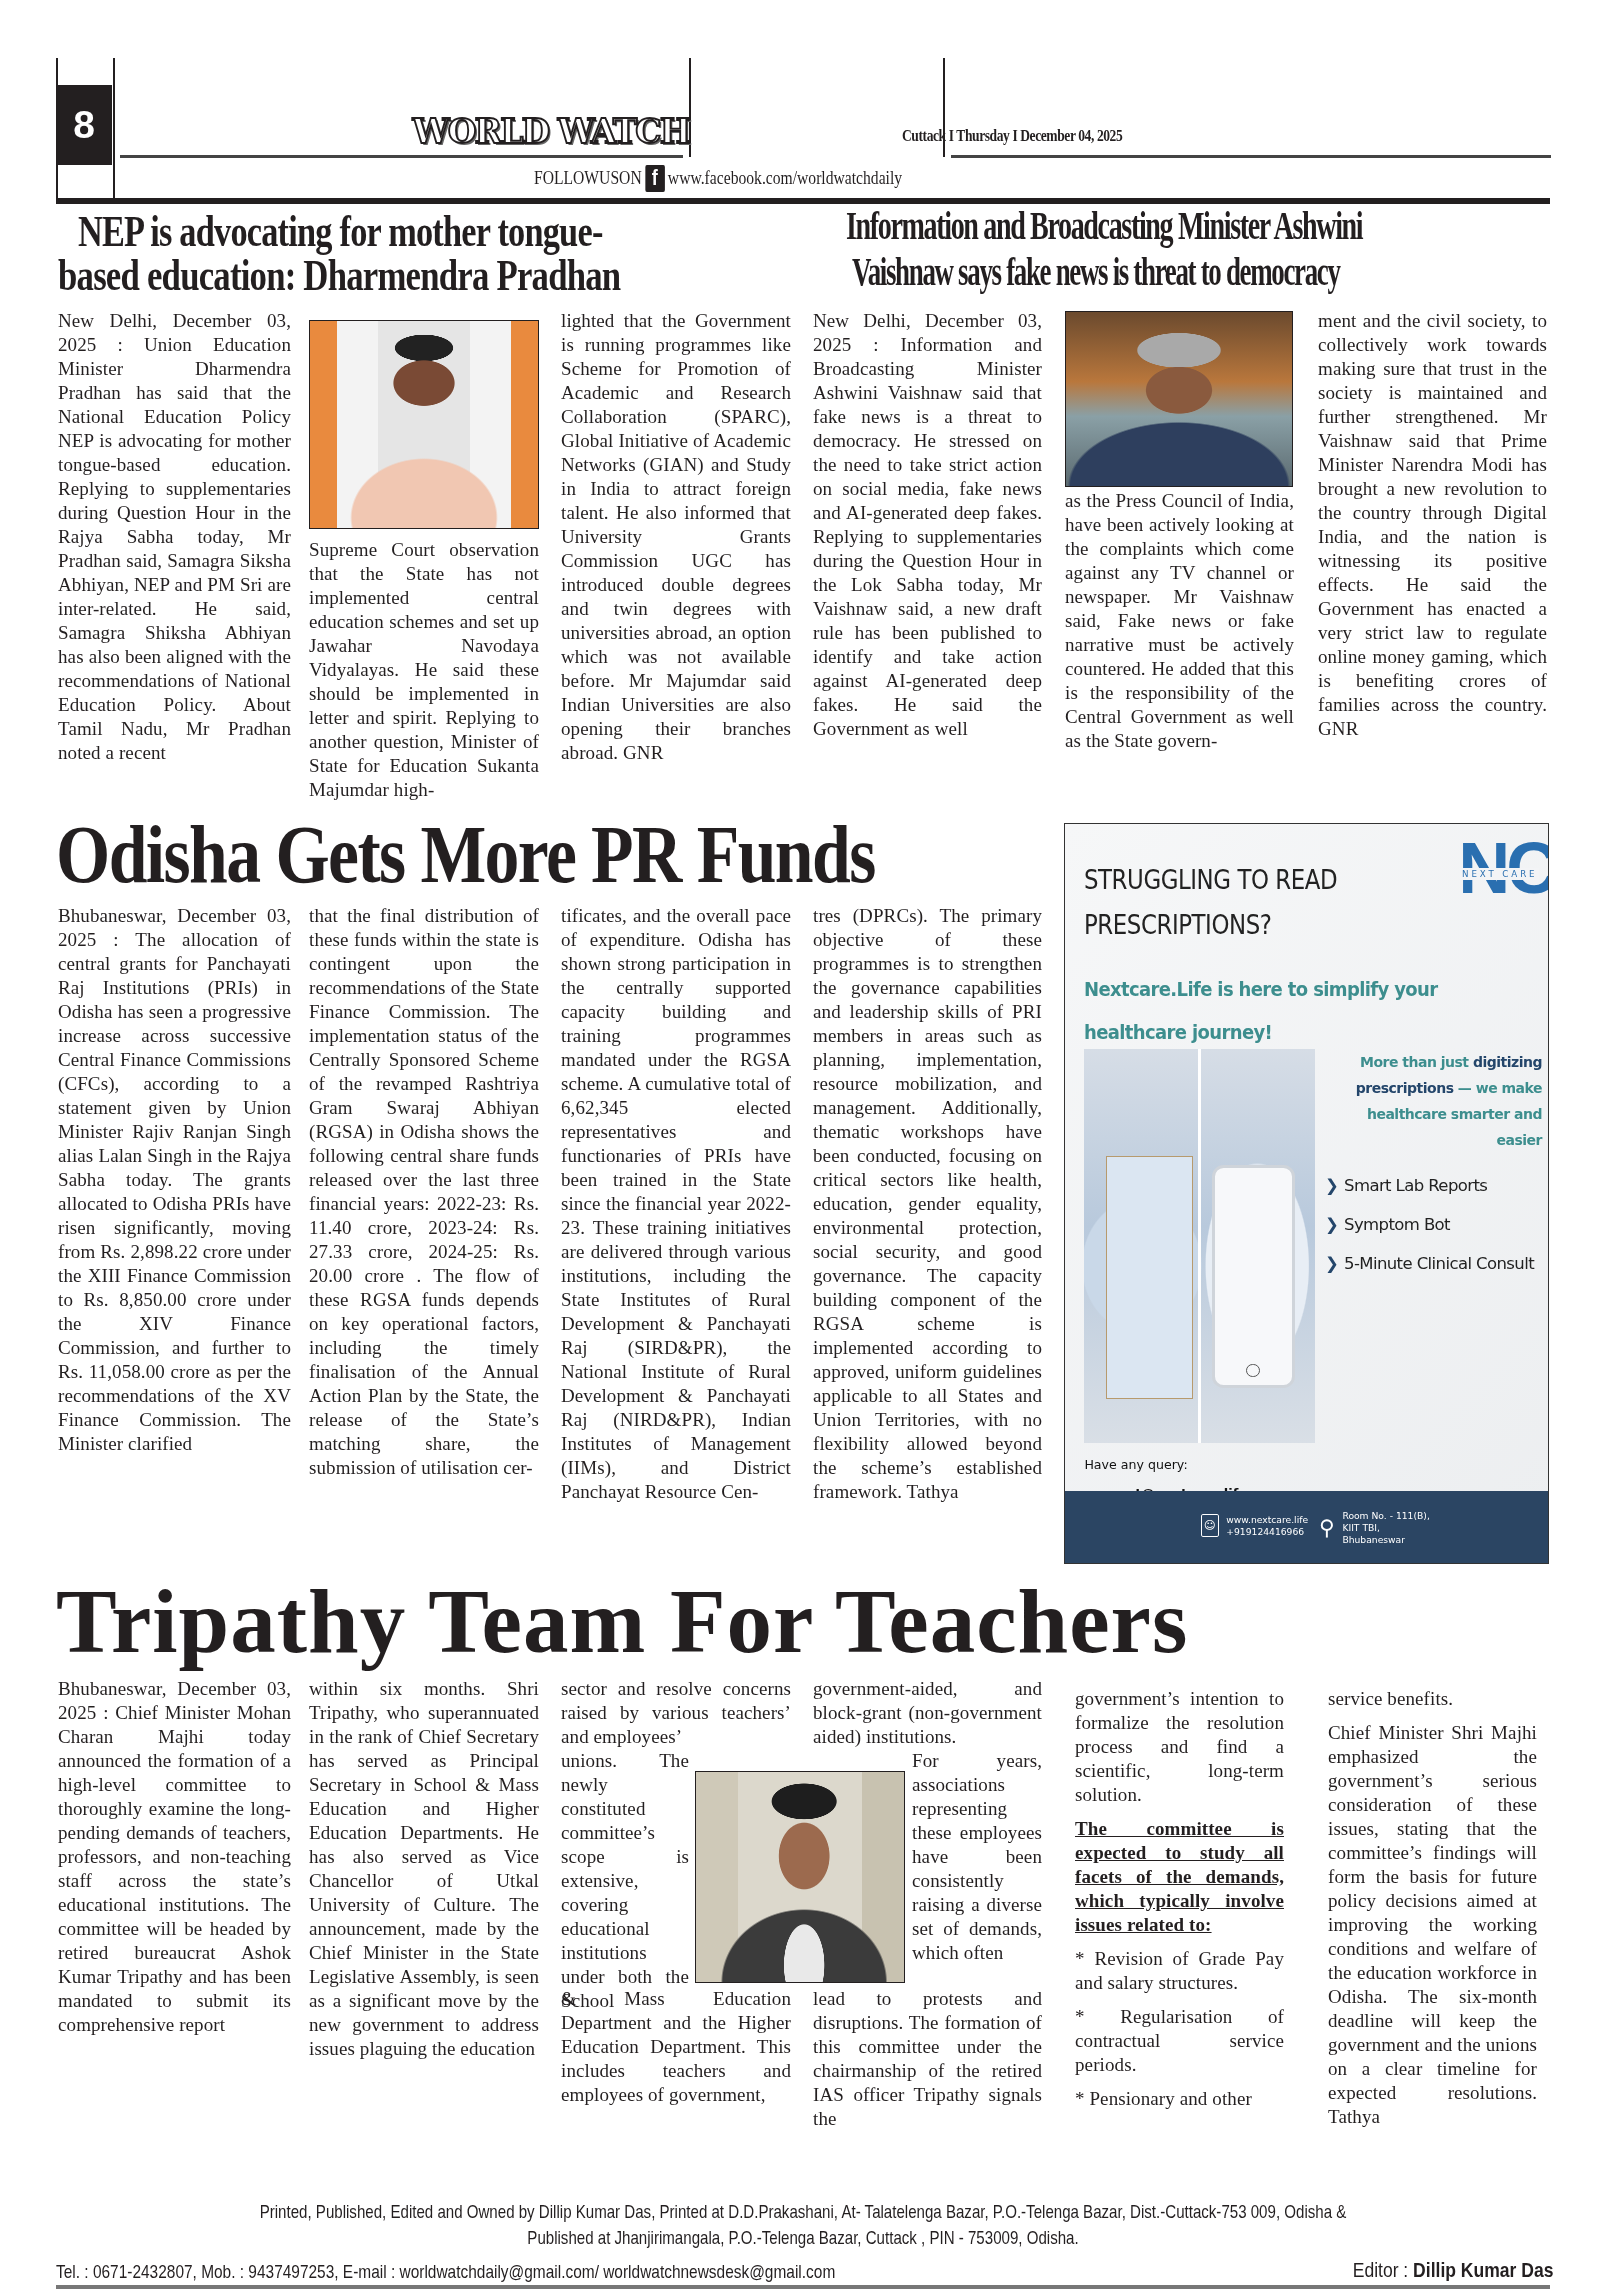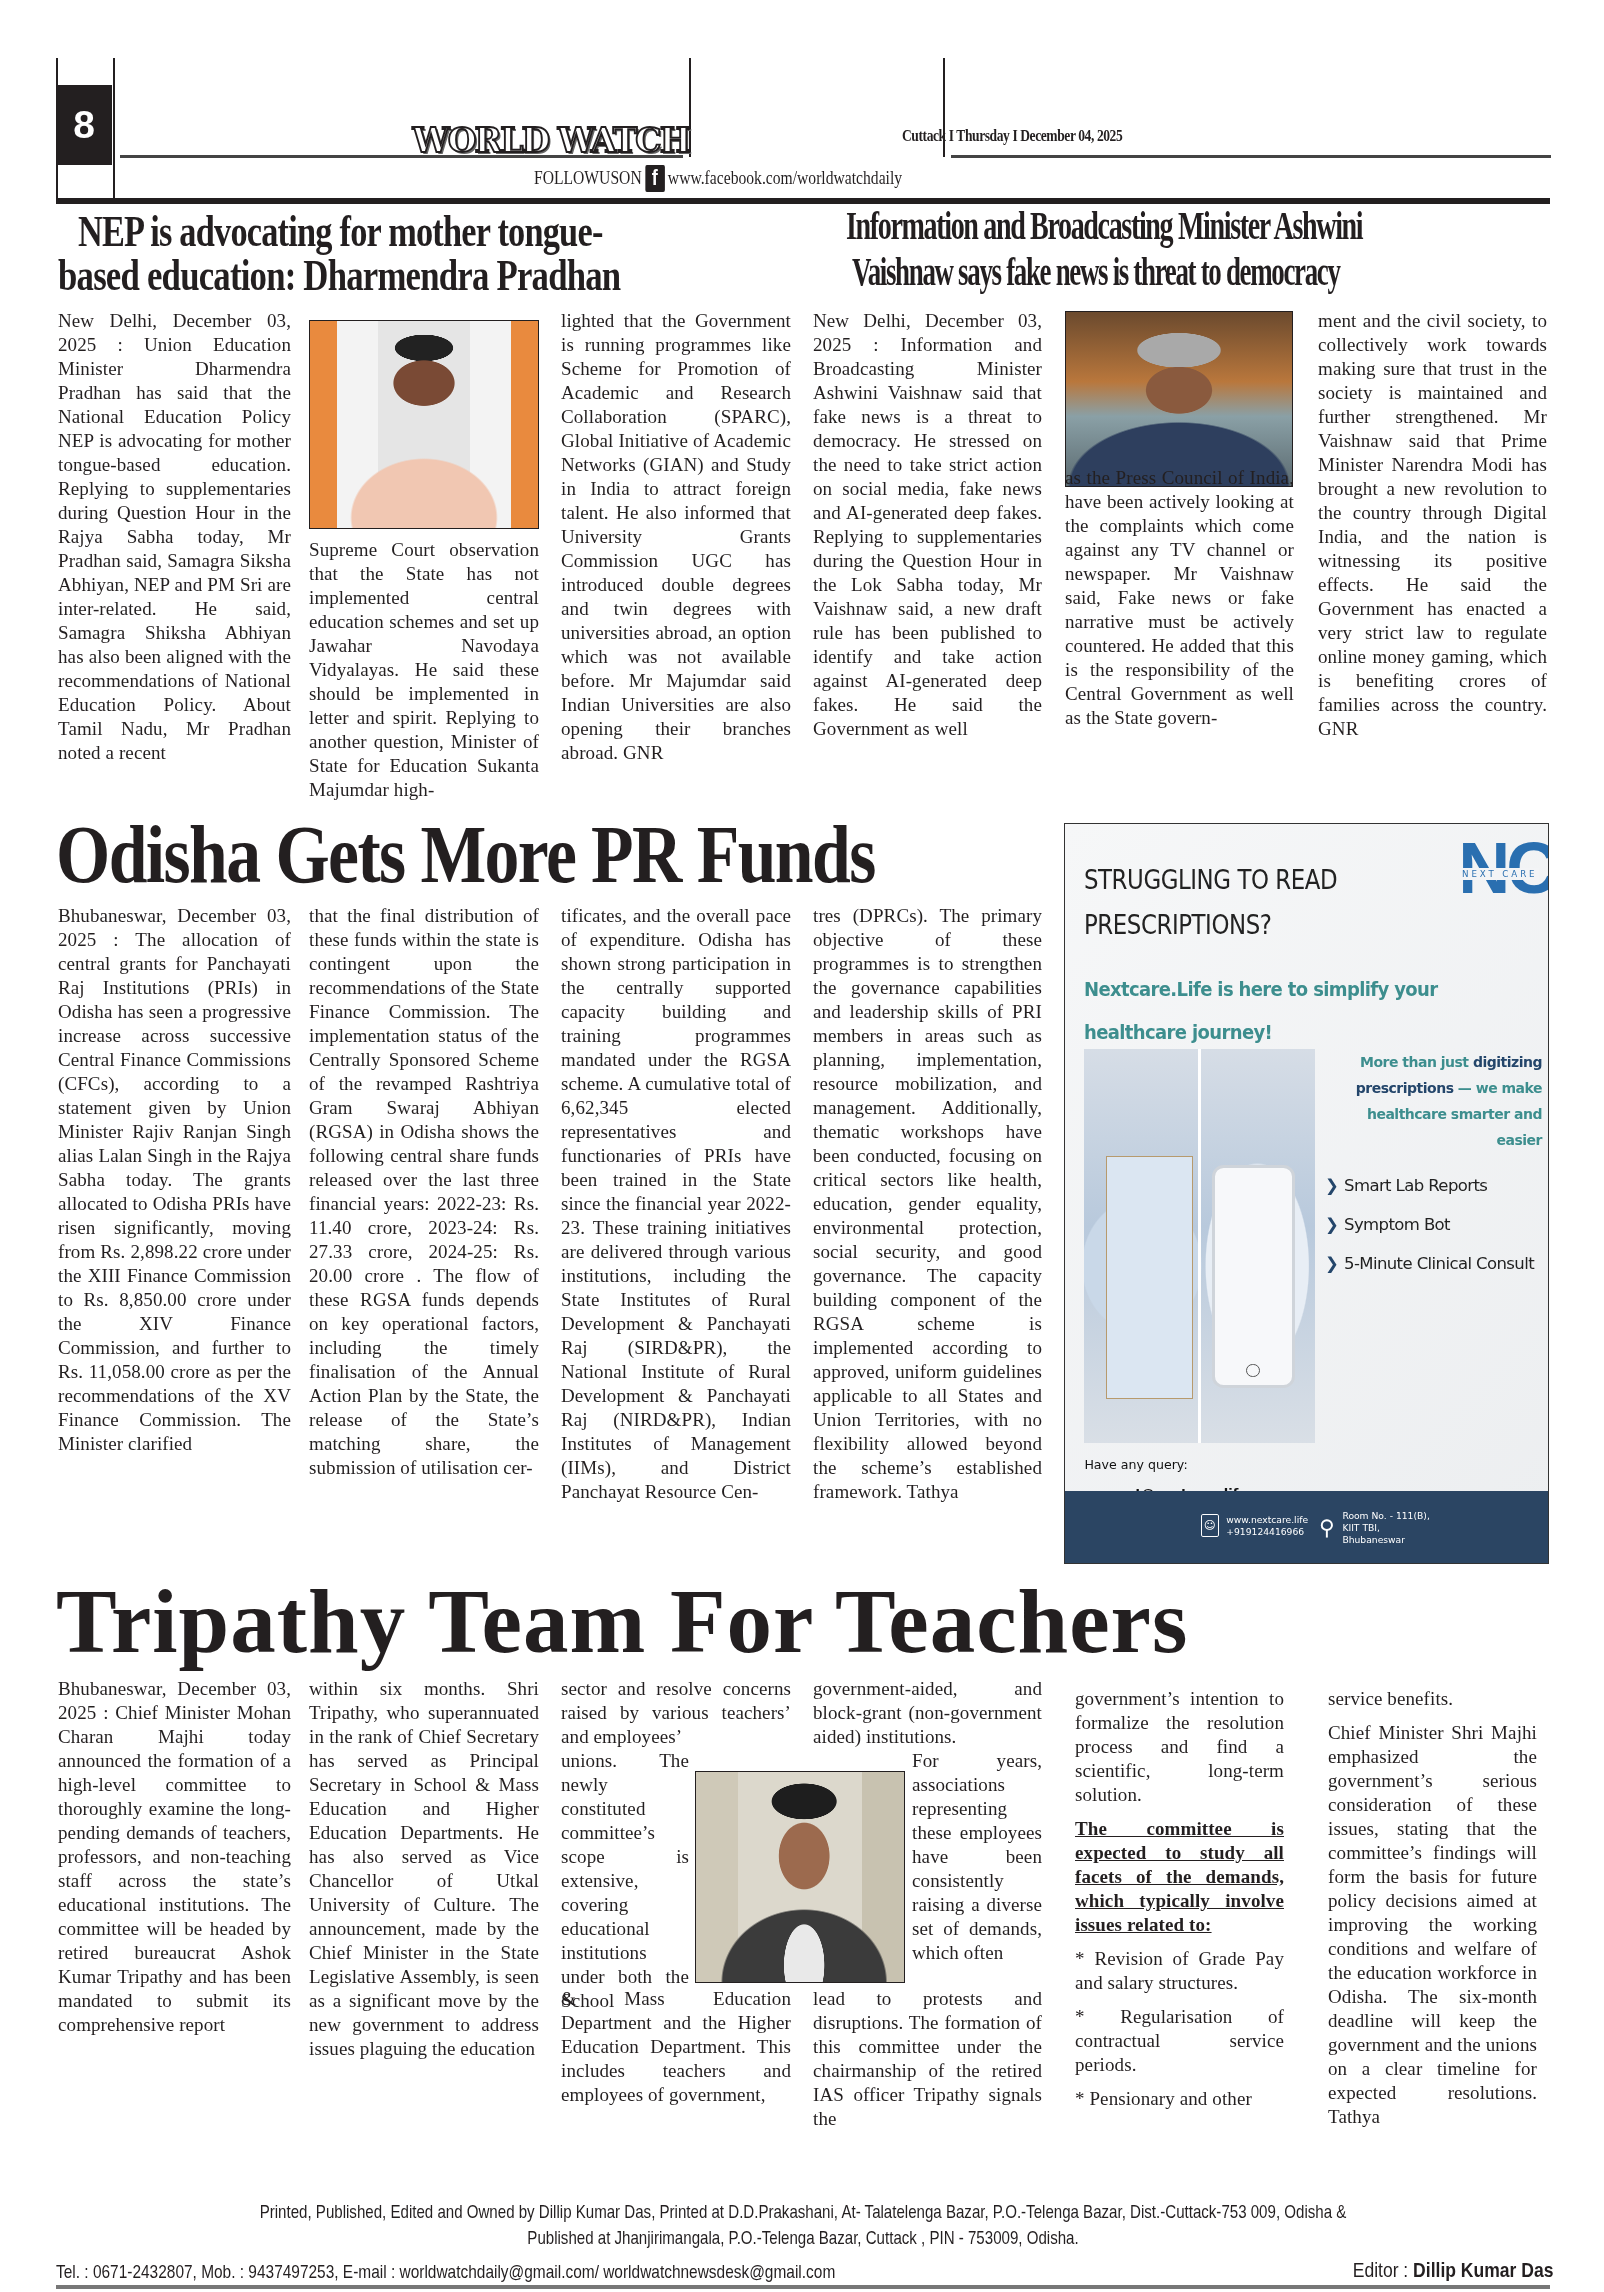--- a/index.html
+++ b/index.html
@@ -7,21 +7,21 @@
   body { position: relative; font-family: "Liberation Serif", "DejaVu Serif", serif; color: #231f20; }
 
   
   .vline { position: absolute; background: #231f20; width: 1.9px; }
   .pagenum {
     position: absolute; left: 56px; top: 85px; width: 56px; height: 80px;
     background: #231f20; color: #fff; font-family: "Liberation Sans", sans-serif;
     font-weight: bold; font-size: 39px; display: flex; align-items: center; justify-content: center;
   }
   .logo {
-    position: absolute; left: 505px; top: 92px; width: 184px; height: 68px;
+    position: absolute; left: 505px; top: 83px; width: 184px; height: 68px;
     font-family: "DejaVu Serif", serif; font-weight: bold; font-size: 33px; letter-spacing: -1.9px;
     color: #fff; -webkit-text-stroke: 1.9px #231f20; text-shadow: 1.9px 1.9px 0 #666;
     display: flex; align-items: flex-end; justify-content: flex-end; white-space: nowrap;
   }
   .rule-thin { position: absolute; height: 2.9px; background: #444; }
   .rule-thick { position: absolute; height: 5.8px; background: #231f20; }
   .dateline {
     position: absolute; left: 902px; top: 126px; font-weight: bold; font-size: 16.5px;
     letter-spacing: -0.5px; transform: scaleX(0.82); transform-origin: left center; white-space: nowrap;
   }
@@ -153,21 +153,21 @@
   <div class="photo photo-pradhan" style="left:309px;top:320px;width:230px;height:209px;" title="Dharmendra Pradhan"></div>
   <div class="col" style="left:309px;top:538px;width:230px;">Supreme Court observation that the State has not implemented central education schemes and set up Jawahar Navodaya Vidyalayas. He said these should be implemented in letter and spirit. Replying to another question, Minister of State for Education Sukanta Majumdar high-</div>
   <div class="col" style="left:561px;top:309px;width:230px;">lighted that the Government is running programmes like Scheme for Promotion of Academic and Research Collaboration (SPARC), Global Initiative of Academic Networks (GIAN) and Study in India to attract foreign talent. He also informed that University Grants Commission UGC has introduced double degrees and twin degrees with universities abroad, an option which was not available before. Mr Majumdar said Indian Universities are also opening their branches abroad. GNR</div>
 </article>
 
 <article>
   <div class="hl" style="left:846px;top:206px;font-size:39px;letter-spacing:-1.9px;transform:scaleX(0.72);">Information and Broadcasting Minister Ashwini</div>
   <div class="hl" style="left:852px;top:252px;font-size:39px;letter-spacing:-1.9px;transform:scaleX(0.69);">Vaishnaw says fake news is threat to democracy</div>
   <div class="col" style="left:813px;top:309px;width:229px;">New Delhi, December 03, 2025 : Information and Broadcasting Minister Ashwini Vaishnaw said that fake news is a threat to democracy. He stressed on the need to take strict action on social media, fake news and AI-generated deep fakes. Replying to supplementaries during the Question Hour in the Lok Sabha today, Mr Vaishnaw said, a new draft rule has been published to identify and take action against AI-generated deep fakes. He said the Government as well</div>
   <div class="photo photo-vaishnaw" style="left:1065px;top:311px;width:228px;height:176px;" title="Ashwini Vaishnaw"></div>
-  <div class="col" style="left:1065px;top:466px;width:229px;">as the Press Council of India, have been actively looking at the complaints which come against any TV channel or newspaper. Mr Vaishnaw said, Fake news or fake narrative must be actively countered. He added that this is the responsibility of the Central Government as well as the State govern-</div>
+  <div class="col" style="left:1065px;top:489px;width:229px;">as the Press Council of India, have been actively looking at the complaints which come against any TV channel or newspaper. Mr Vaishnaw said, Fake news or fake narrative must be actively countered. He added that this is the responsibility of the Central Government as well as the State govern-</div>
   <div class="col" style="left:1318px;top:309px;width:229px;">ment and the civil society, to collectively work towards making sure that trust in the society is maintained and further strengthened. Mr Vaishnaw said that Prime Minister Narendra Modi has brought a new revolution to the country through Digital India, and the nation is witnessing its positive effects. He said the Government has enacted a very strict law to regulate online money gaming, which is benefiting crores of families across the country. GNR</div>
 </article>
 
 <article>
   <div class="hl" style="left:56px;top:813px;font-size:83px;letter-spacing:-1.9px;transform:scaleX(0.84);">Odisha Gets More PR Funds</div>
   <div class="col" style="left:58px;top:904px;width:233px;">Bhubaneswar, December 03, 2025 : The allocation of central grants for Panchayati Raj Institutions (PRIs) in Odisha has seen a progressive increase across successive Central Finance Commissions (CFCs), according to a statement given by Union Minister Rajiv Ranjan Singh alias Lalan Singh in the Rajya Sabha today. The grants allocated to Odisha PRIs have risen significantly, moving from Rs. 2,898.22 crore under the XIII Finance Commission to Rs. 8,850.00 crore under the XIV Finance Commission, and further to Rs. 11,058.00 crore as per the recommendations of the XV Finance Commission. The Minister clarified</div>
   <div class="col" style="left:309px;top:904px;width:230px;">that the final distribution of these funds within the state is contingent upon the recommendations of the State Finance Commission. The implementation status of the Centrally Sponsored Scheme of the revamped Rashtriya Gram Swaraj Abhiyan (RGSA) in Odisha shows the following central share funds released over the last three financial years: 2022-23: Rs. 11.40 crore, 2023-24: Rs. 27.33 crore, 2024-25: Rs. 20.00 crore . The flow of these RGSA funds depends on key operational factors, including the timely finalisation of the Annual Action Plan by the State, the release of the State’s matching share, the submission of utilisation cer-</div>
   <div class="col" style="left:561px;top:904px;width:230px;">tificates, and the overall pace of expenditure. Odisha has shown strong participation in the centrally supported capacity building and training programmes mandated under the RGSA scheme. A cumulative total of 6,62,345 elected representatives and functionaries of PRIs have been trained in the State since the financial year 2022-23. These training initiatives are delivered through various institutions, including the State Institutes of Rural Development &amp; Panchayati Raj (SIRD&amp;PR), the National Institute of Rural Development &amp; Panchayati Raj (NIRD&amp;PR), Indian Institutes of Management (IIMs), and District Panchayat Resource Cen-</div>
   <div class="col" style="left:813px;top:904px;width:229px;">tres (DPRCs). The primary objective of these programmes is to strengthen the governance capabilities and leadership skills of PRI members in areas such as planning, implementation, resource mobilization, and management. Additionally, thematic workshops have been conducted, focusing on critical sectors like health, education, gender equality, environmental protection, social security, and good governance. The capacity building component of the RGSA scheme is implemented according to approved, uniform guidelines applicable to all States and Union Territories, with no flexibility allowed beyond the scheme’s established framework. Tathya</div>
 </article>

